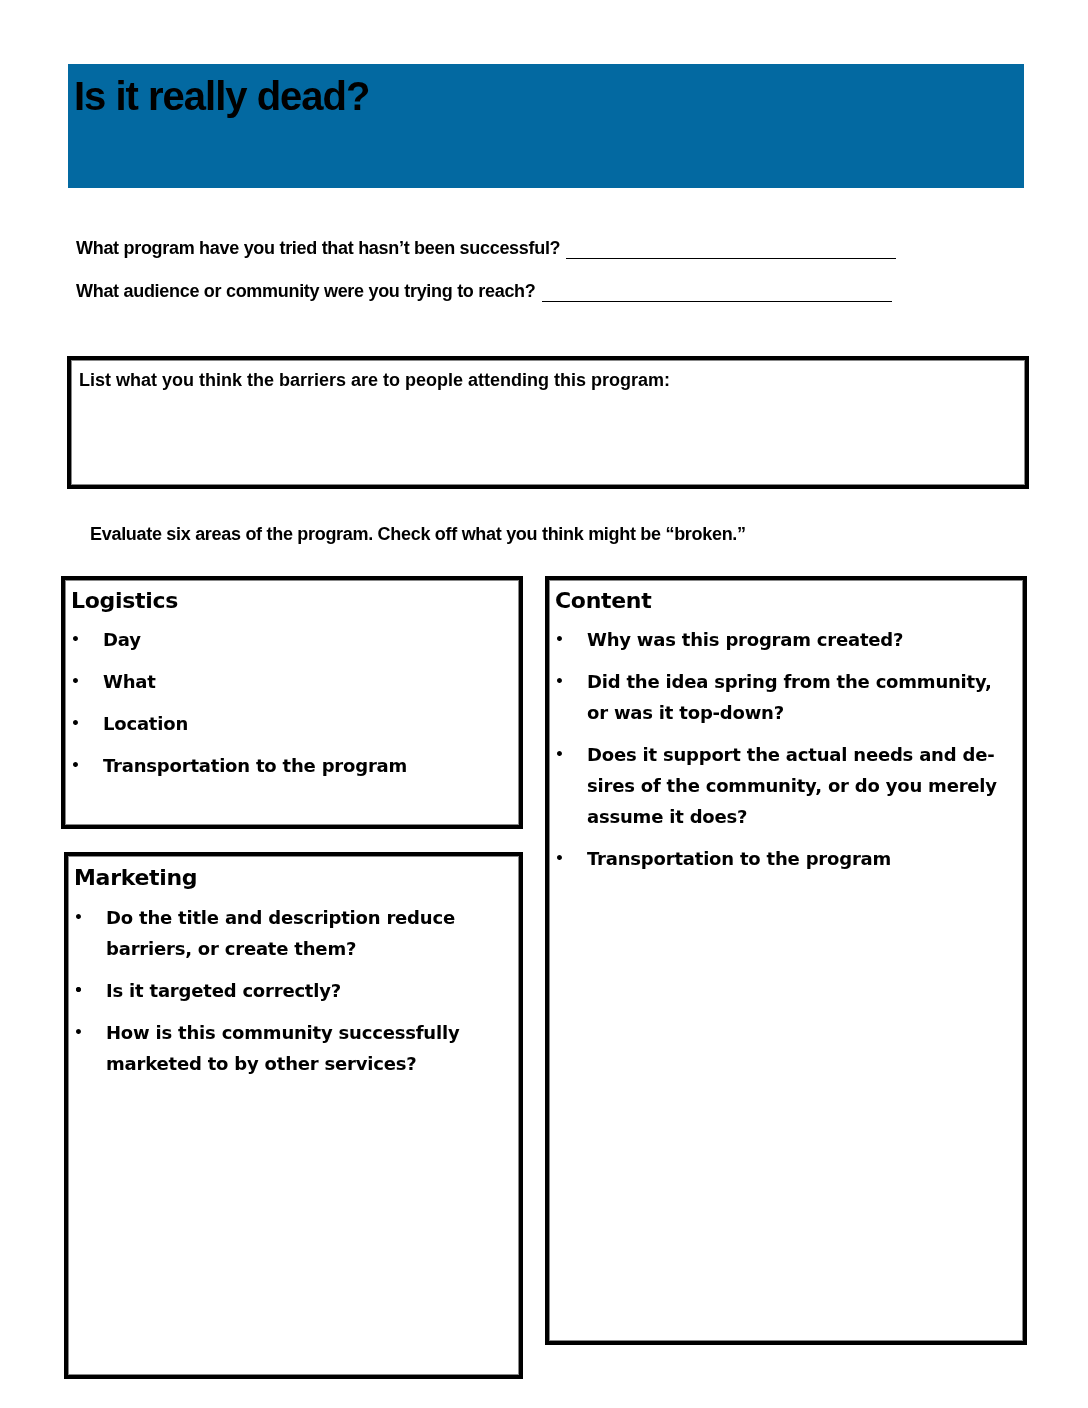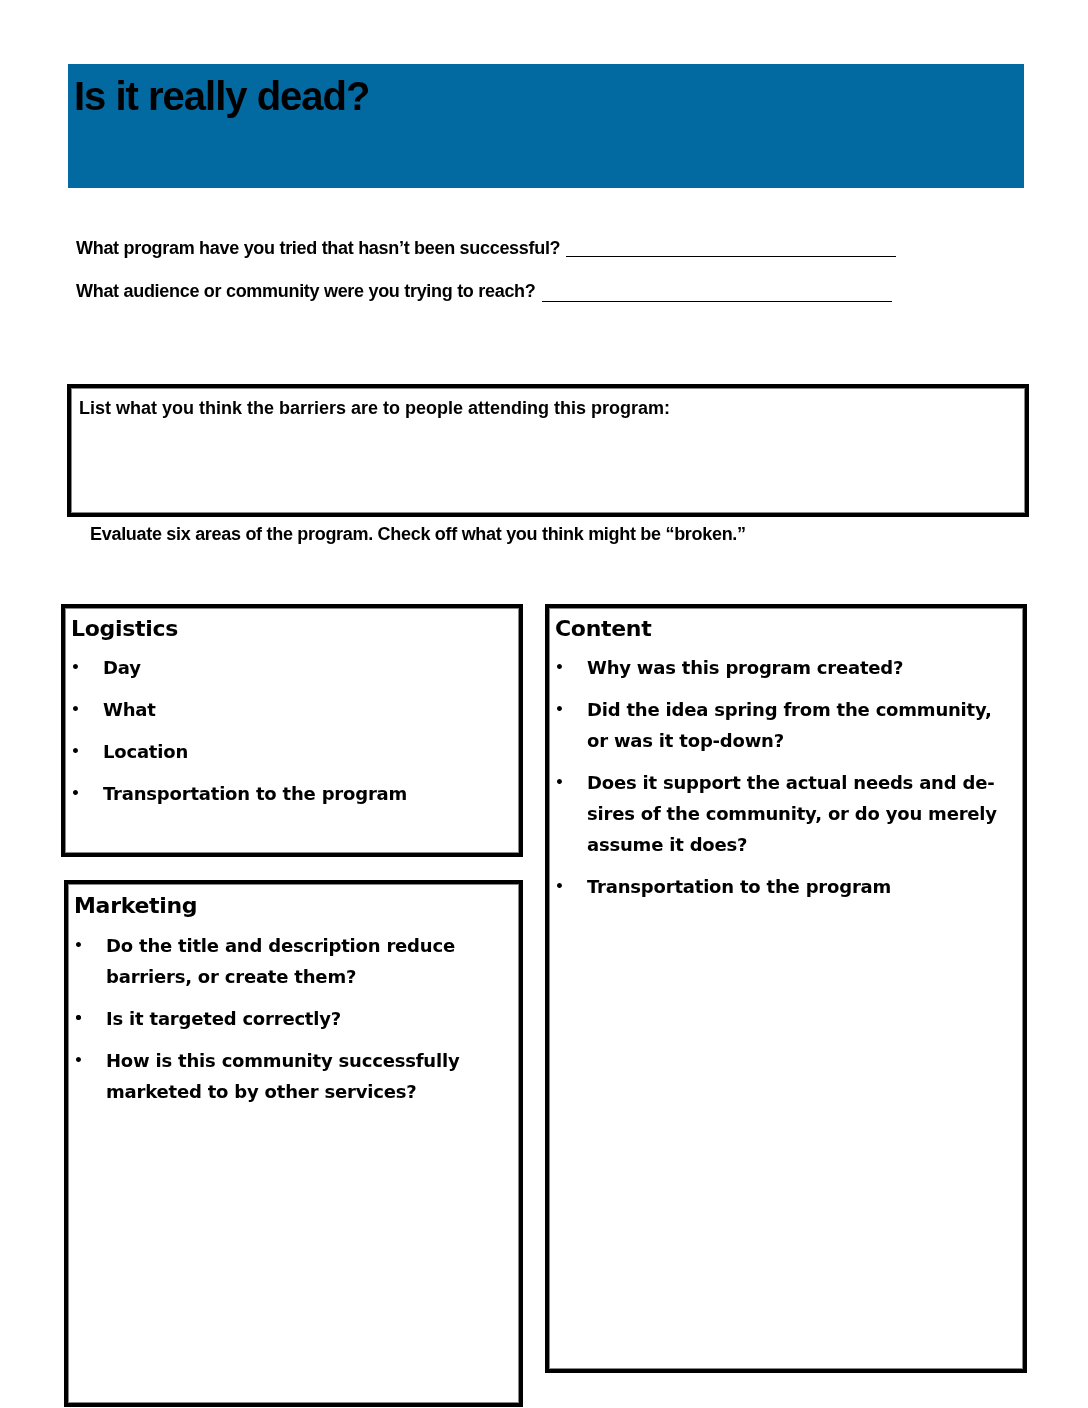--- a/index.html
+++ b/index.html
@@ -6,41 +6,41 @@
   body { width: 1088px; height: 1408px; position: relative; overflow: hidden;
          font-family: "DejaVu Sans", sans-serif; color: #000; }
   .header { position: absolute; left: 68px; top: 64px; width: 956px; height: 124px; background: #0369a1; }
   .title { position: absolute; left: 6px; top: 10px; font-size: 40px; font-weight: bold; letter-spacing: -1px; margin: 0;
            font-family: "Liberation Sans", sans-serif; }
   .subtitle { position: absolute; left: 6px; top: 82px; font-size: 24px; font-weight: bold; margin: 0;
               font-family: "Liberation Sans", sans-serif; }
   .q { position: absolute; left: 76px; font-size: 18px; font-weight: bold; display: flex; align-items: flex-end;
        font-family: "Liberation Sans", sans-serif; letter-spacing: -0.3px; }
   .q .line { display: inline-block; border-bottom: 1.5px solid #000; margin-left: 6px; height: 16px; }
-  .box { position: absolute; border: 4px solid #000; box-sizing: border-box; background: #fff; margin-top: 28px; }
+  .box { position: absolute; border: 4px solid #000; box-sizing: border-box; background: #fff; }
   .box-inner { position: absolute; inset: 0; border: 1px solid #888; }
   .barrier-label { position: absolute; left: 8px; top: 10px; font-size: 18px; font-weight: bold;
                    font-family: "Liberation Sans", sans-serif; }
   .instruction { position: absolute; left: 78px; top: 524px; font-size: 18px; font-weight: bold;
                  font-family: "Liberation Sans", sans-serif; letter-spacing: -0.3px; margin-left: 12px; }
   .sec-title { position: absolute; left: 6px; top: 8px; font-size: 22px; font-weight: bold;
                font-family: "DejaVu Sans", sans-serif; letter-spacing: -0.3px; }
   ul.items { position: absolute; left: 0; right: 8px; top: 44px; margin: 0; padding: 0; list-style: none; }
   ul.items li { position: relative; padding-left: 38px; font-size: 18px; font-weight: bold; line-height: 31px;
                 margin-bottom: 11px; font-family: "DejaVu Sans", sans-serif; letter-spacing: -0.2px; }
   ul.items li .bullet { position: absolute; left: 6px; top: 0; font-size: 14px; }
 </style>
 </head>
 <body>
 
 <div class="header">
   <h1 class="title">Is it really dead?</h1>
 </div>
 
-<div class="q" style="top:238px;align-items:center;">
+<div class="q" style="top:238px;">
   <span>What program have you tried that hasn’t been successful?</span>
   <span class="line" style="width:330px;"></span>
 </div>
 <div class="q" style="top:281px;">
   <span>What audience or community were you trying to reach?</span>
   <span class="line" style="width:350px;"></span>
 </div>
 
 <div class="box" style="left:67px; top:356px; width:962px; height:133px;">
   <div class="box-inner"></div>

